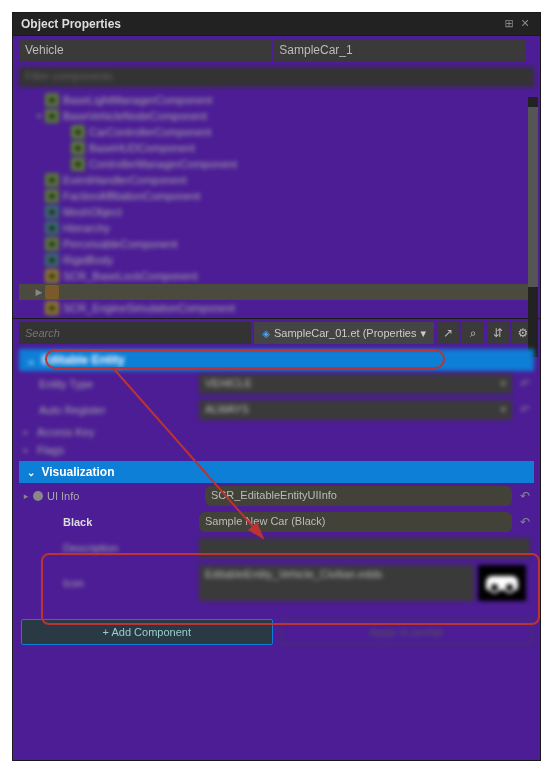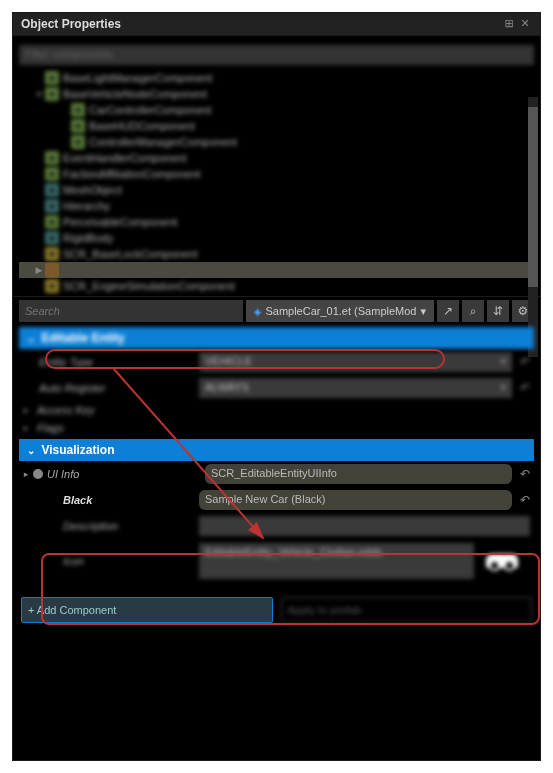--- a/index.html
+++ b/index.html
@@ -1,17 +1,17 @@
 <!DOCTYPE html>
 <html><head>
 <meta charset="utf-8">
 <style>
 * { box-sizing: border-box; margin: 0; padding: 0; font-family: "Segoe UI", Arial, sans-serif; }
 body { background: #fff; padding: 12px; width: 553px; }
-.panel { background: #000000; border: 1px solid #1a1a1a; width: 529px; height: 749px; position: relative; overflow: hidden; }
+.panel { background: #4c1d95; border: 1px solid #1a1a1a; width: 529px; height: 749px; position: relative; overflow: hidden; }
 .hdr { background: #222; padding: 4px 8px; display: flex; align-items: center; border-bottom: 1px solid #1a1a1a; }
 .hdr-title { color: #ddd; font-size: 12px; font-weight: bold; flex: 1; }
 .hdr-icons { display: flex; gap: 2px; }
 .hdr-icons span { width: 14px; height: 14px; color: #888; font-size: 11px; cursor: pointer; text-align: center; }
 .row { display: flex; gap: 2px; padding: 3px 6px; }
 .field { background: #3a3a3a; color: #bbb; font-size: 12px; padding: 3px 6px; height: 22px; line-height: 16px; }
 .field.half { width: 49%; }
 .filter-row { padding: 3px 6px; }
 .filter-input { background: #333; color: #666; font-size: 11px; padding: 3px 6px; width: 100%; height: 20px; filter: blur(2px); }
 .tree { padding: 2px 6px; max-height: 260px; overflow: hidden; }
@@ -31,54 +31,56 @@
 .srch-input { background: #333; color: #888; font-size: 11px; padding: 3px 6px; flex: 1; height: 22px; border: none; font-style: italic; }
 .pill { background: #444; color: #ccc; font-size: 11px; padding: 3px 8px; display: flex; align-items: center; gap: 4px; height: 22px; }
 .cube { color: #4a9eff; font-size: 10px; }
 .ibtn { width: 22px; height: 22px; background: #3a3a3a; color: #bbb; font-size: 12px; display: flex; align-items: center; justify-content: center; cursor: pointer; }
 .section { margin: 2px 6px; }
 .sec-hdr { background: #0d7fd6; color: #fff; font-size: 12px; font-weight: bold; padding: 4px 8px; display: flex; align-items: center; gap: 6px; }
 .sec-hdr.blur { filter: blur(2px); }
 .sec-hdr .chev { font-size: 10px; }
 .prop-row { display: flex; padding: 3px 0; align-items: center; color: #aaa; font-size: 11px; }
 .prop-row.blur { filter: blur(2px); }
-.prop-label { width: 180px; padding-left: 20px; font-style: italic; }
+.prop-label { width: 180px; padding-left: 20px; }
 .prop-val { flex: 1; background: #3a3a3a; padding: 3px 6px; margin-right: 4px; height: 20px; color: #bbb; position: relative; }
 .prop-val.dd::after { content: "▾"; position: absolute; right: 6px; color: #888; }
 .prop-val.dark { background: #424238; border-radius: 6px; }
 .reset { width: 18px; color: #888; font-size: 12px; text-align: center; cursor: pointer; }
 .exp2 { width: 14px; text-align: center; color: #888; font-size: 9px; }
 .dot { width: 10px; height: 10px; border-radius: 50%; background: #888; margin-right: 4px; }
 .redbox2 { position: absolute; border: 2px solid #b33; border-radius: 8px; pointer-events: none; left: 28px; top: 540px; width: 499px; height: 72px; }
 .icon-prev { width: 48px; height: 36px; background: #000; display: flex; align-items: center; justify-content: center; margin-left: auto; margin-right: 8px; }
 .car-ico { width: 32px; height: 14px; background: #fff; border-radius: 6px 6px 2px 2px; position: relative; }
 .car-ico::before, .car-ico::after { content: ""; position: absolute; width: 7px; height: 7px; background: #000; border-radius: 50%; bottom: -3px; border: 2px solid #fff; }
 .car-ico::before { left: 3px; } .car-ico::after { right: 3px; }
 .bottom-row { display: flex; gap: 8px; padding: 8px; margin-top: 6px; }
-.btn { flex: 1; padding: 6px; text-align: left; font-size: 11px; border-radius: 2px; }
+.btn { flex: 1; padding: 6px; text-align: center; font-size: 11px; border-radius: 2px; }
 .btn.add { border: 1px solid #0d7fd6; color: #9cc; background: #2a3a44; cursor: pointer; }
 .btn.apply { border: 1px solid #444; color: #555; filter: blur(2px); }
 .arrow-svg { position: absolute; left: 90px; top: 350px; pointer-events: none; }
 .scrollbar { position: absolute; right: 2px; top: 84px; width: 10px; height: 260px; background: #222; }
 .scrollbar-thumb { background: #555; width: 100%; height: 180px; margin-top: 10px; }
 </style>
 </head>
 <body>
 
 <div class="panel">
 
   <div class="hdr">
     <span class="hdr-title">Object Properties</span>
     <div class="hdr-icons">
       <span>⊞</span>
       <span>✕</span>
     </div>
   </div>
 
   <div class="row">
+    <div class="field half">Vehicle</div>
+    <div class="field half">SampleCar_1</div>
   </div>
 
   <div class="filter-row">
     <div class="filter-input">Filter components</div>
   </div>
 
   <div class="tree" id="tree">
       <div class="tree-item blur">
         <span class="indent" style="width:14px"></span>
         <span class="exp"></span>
@@ -164,21 +166,21 @@
       </div>
     </div>
   <div class="scrollbar">
       <div class="scrollbar-thumb"></div>
     </div>
 
   <div class="srch-row">
     <input class="srch-input" placeholder="Search" style="">
     <div class="pill">
       <span class="cube">◈</span>
-      <span>SampleCar_01.et (SampleMod</span>
+      <span>SampleCar_01.et (Properties</span>
       <span>▾</span>
     </div>
     <div class="ibtn">↗</div>
     <div class="ibtn">⌕</div>
     <div class="ibtn">⇵</div>
     <div class="ibtn">⚙</div>
   </div>
 
   <div class="section">
     <div class="sec-hdr blur">

